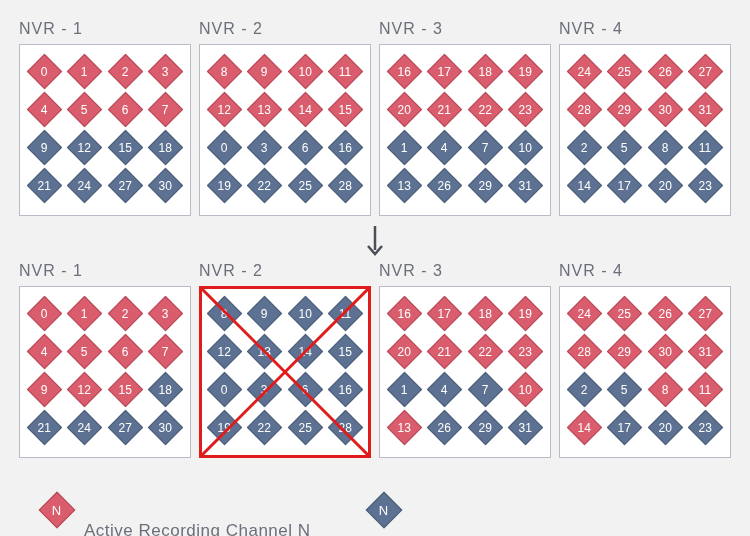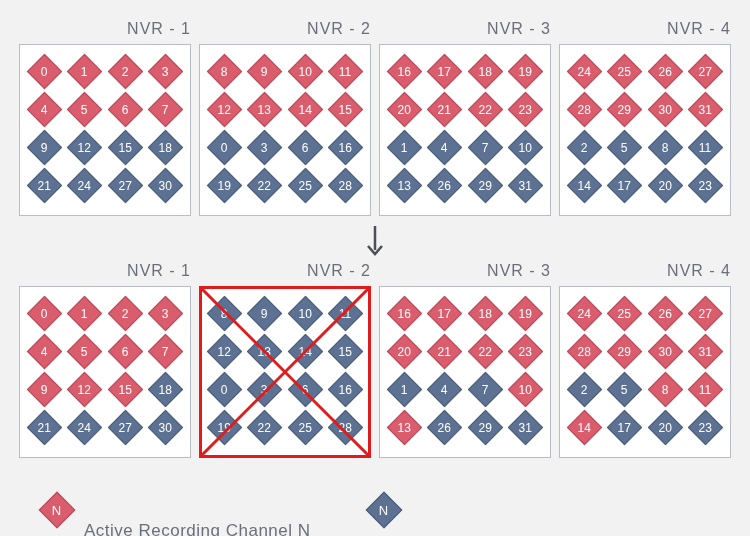--- a/index.html
+++ b/index.html
@@ -7,21 +7,21 @@
     margin: 0;
     padding: 20px 16px 16px;
     background: #f3f2f2;
     font-family: "Segoe UI", "Helvetica Neue", Arial, sans-serif;
     width: 750px;
     height: 536px;
     overflow: hidden;
   }
   .rows { display: flex; flex-direction: column; align-items: center; }
   .row { display: flex; gap: 8px; }
-  .nvr { display: flex; flex-direction: column; align-items: flex-end; width: 172px; }
+  .nvr { display: flex; flex-direction: column; align-items: flex-start; width: 172px; }
   .nvr-title {
     font-size: 16px;
     letter-spacing: 1px;
     color: #6b6f7a;
     margin-bottom: 6px;
   }
   .grid-wrap { position: relative; width: 172px; height: 172px; }
   .grid {
     width: 172px; height: 172px;
     border: 1px solid #b7bcc6;

